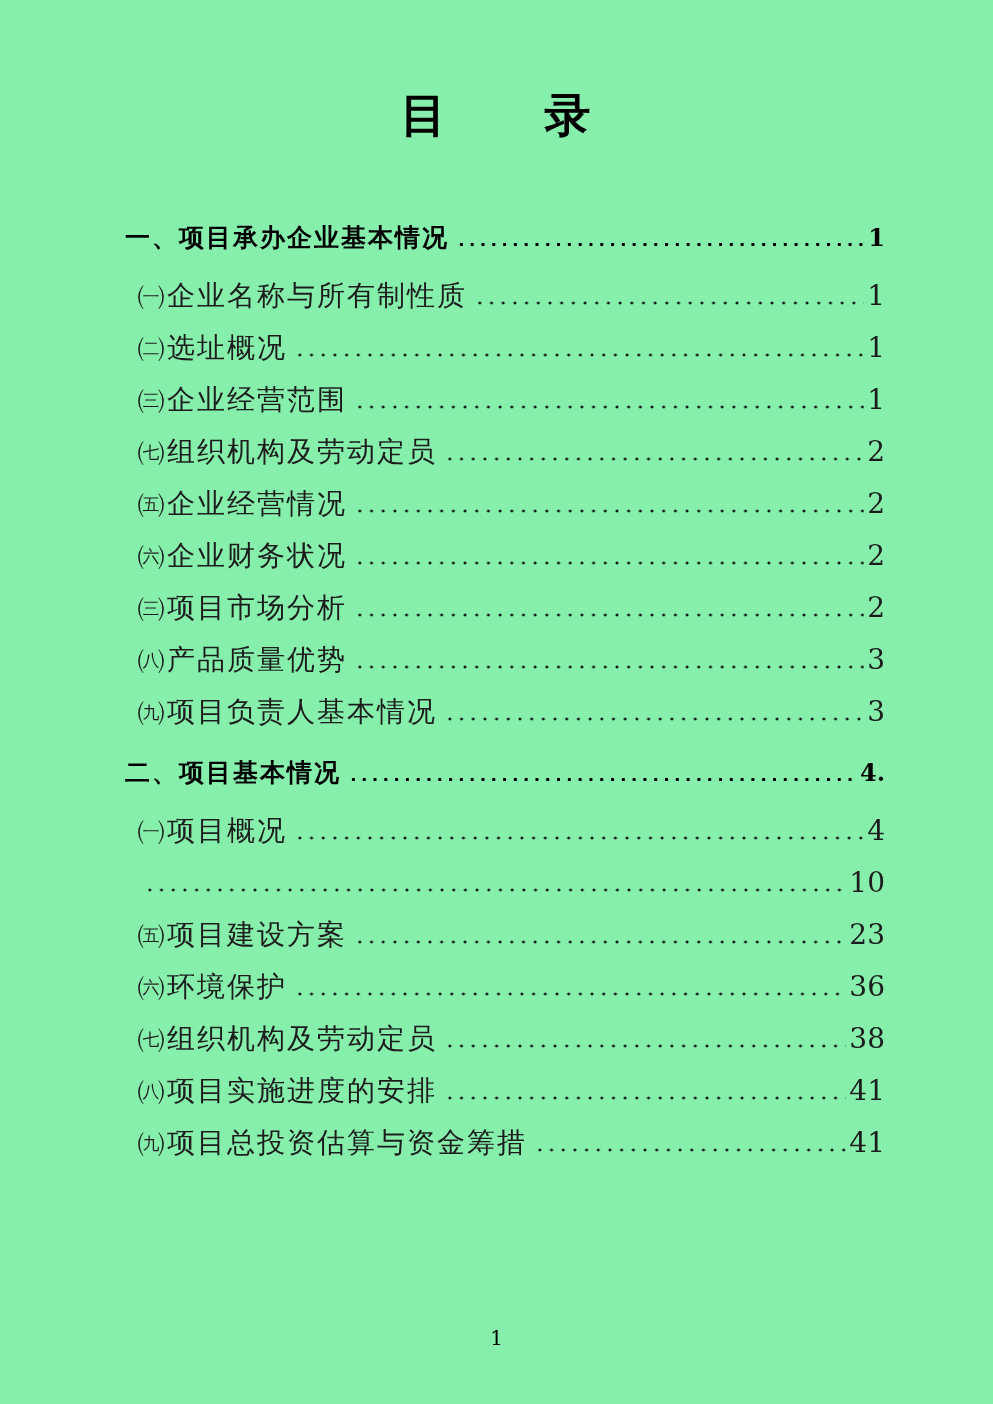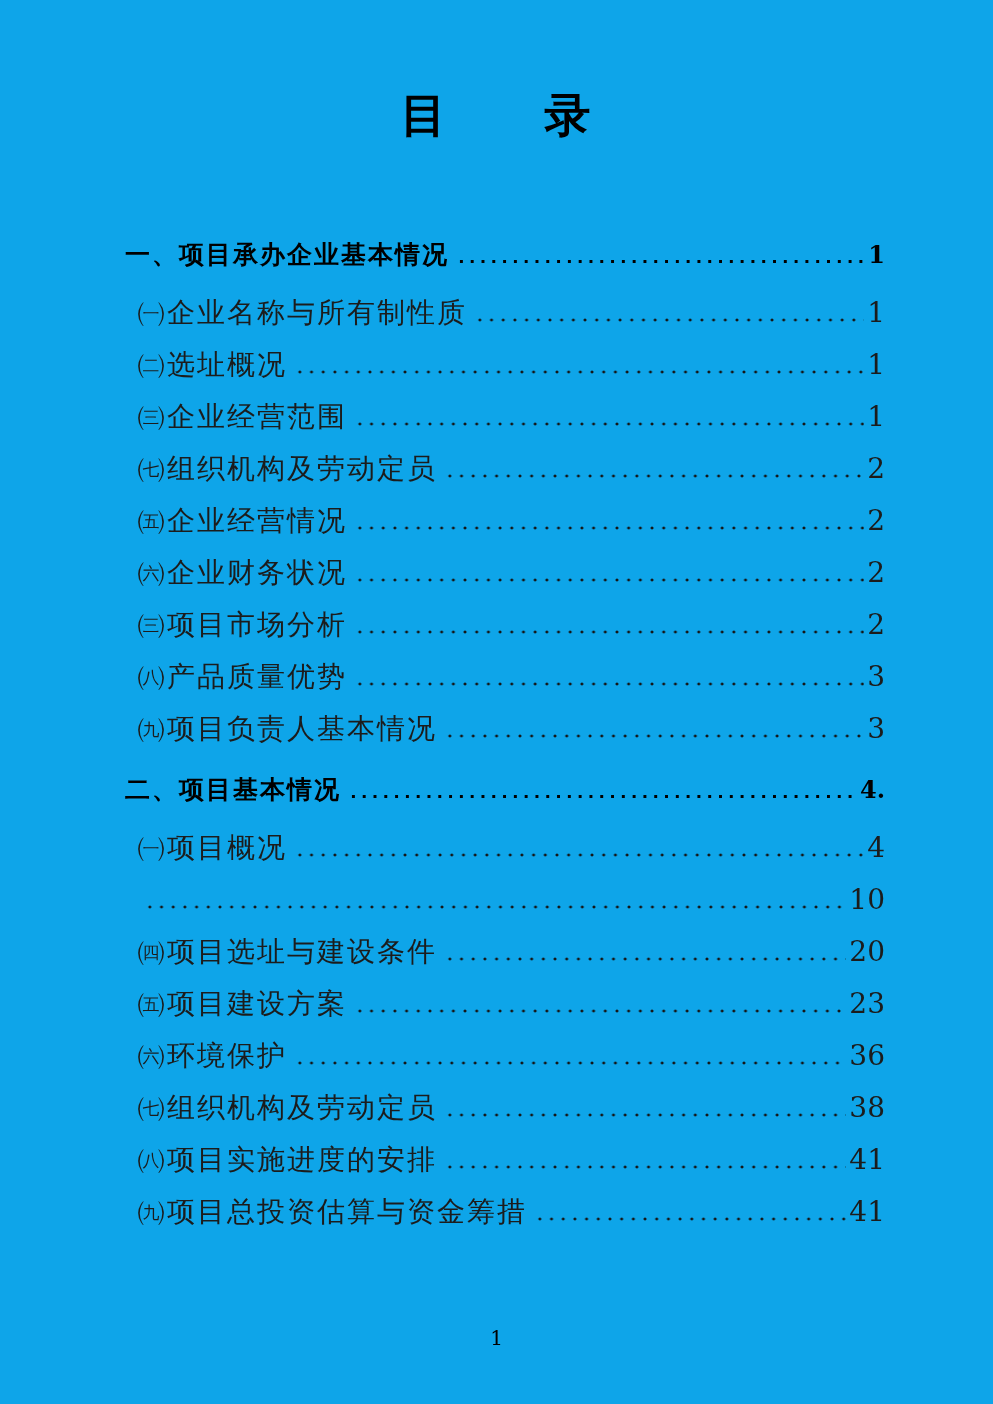--- a/index.html
+++ b/index.html
@@ -1,41 +1,41 @@
 <!DOCTYPE html>
 <html><head>
 <meta charset="utf-8">
 <style>
   html, body { margin: 0; padding: 0; background: #e8e8e8; }
   .page {
     position: relative;
     width: 993px;
     height: 1404px;
     margin: 0 auto;
-    background: #0ea5e9;
+    background: #86efac;
     color: #000000;
     overflow: hidden;
   }
   .doc-title {
     position: absolute;
     top: 90px;
     left: 0;
     width: 100%;
     text-align: center;
     font-family: "DejaVu Sans", "Liberation Sans", sans-serif;
     font-weight: 700;
     font-size: 46px;
     line-height: 1.1;
     letter-spacing: 2px;
     white-space: pre;
   }
   .toc {
     position: absolute;
     left: 125px;
-    top: 233px;
+    top: 216px;
     width: 760px;
     display: flex;
     flex-direction: column;
   }
   .toc-row {
     display: flex;
     align-items: flex-end;
     line-height: 26px;
     margin-bottom: 26px;
     cursor: pointer;
@@ -172,25 +172,20 @@
       <span class="leader"></span>
       <span class="pagenum">4</span>
     </div>
 
     <div class="toc-row lvl2">
       <span class="leader"></span>
       <span class="pagenum">10</span>
     </div>
 
 
-    <div class="toc-row lvl2">
-      <span class="label">㈣项目选址与建设条件</span>
-      <span class="leader"></span>
-      <span class="pagenum">20</span>
-    </div>
 
     <div class="toc-row lvl2">
       <span class="label">㈤项目建设方案</span>
       <span class="leader"></span>
       <span class="pagenum">23</span>
     </div>
 
     <div class="toc-row lvl2">
       <span class="label">㈥环境保护</span>
       <span class="leader"></span>

